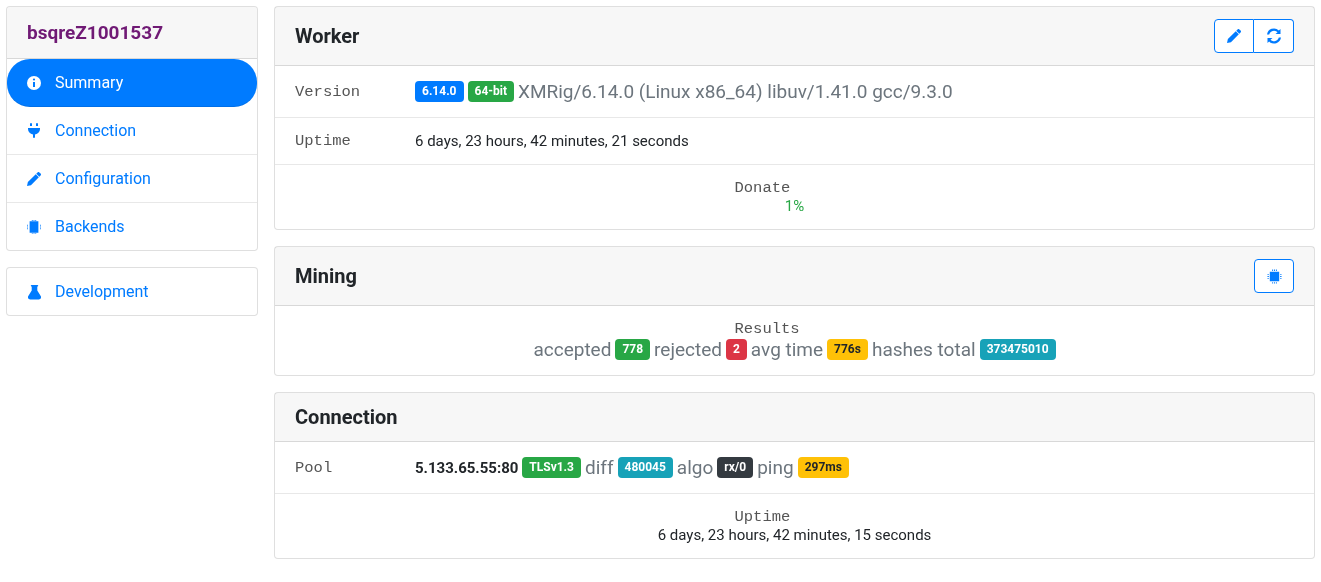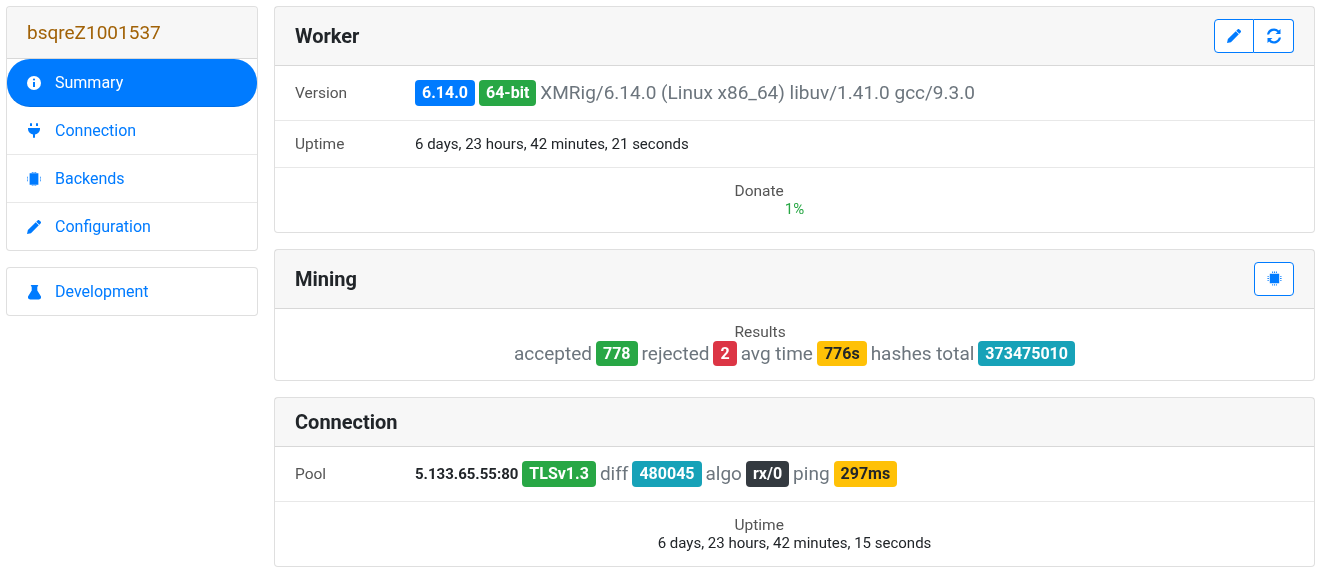--- a/index.html
+++ b/index.html
@@ -33,22 +33,22 @@
     font-weight: 700;
     color: #212529;
   }
 
   .sidebar-card { margin-bottom: 16px; }
   .sidebar-title {
     padding: 14px 20px;
     background: rgba(0,0,0,.03);
     border-bottom: 1px solid rgba(0,0,0,.125);
     font-size: 19px;
-    font-weight: 400;
-    color: #a16207;
+    font-weight: 700;
+    color: #701a75;
     border-top-left-radius: 4px;
     border-top-right-radius: 4px;
   }
   .nav-list { list-style: none; }
   .nav-item {
     display: flex;
     align-items: center;
     gap: 12px;
     padding: 14px 18px;
     color: #007bff;
@@ -88,35 +88,36 @@
     padding: 14px 20px;
     border-bottom: 1px solid rgba(0,0,0,.09);
     align-items: center;
   }
   .row:last-child { border-bottom: none; flex-direction: column; }
   .row-label {
     width: 120px;
     color: #555;
     font-size: 15.5px;
     flex-shrink: 0;
+    font-family: Liberation Mono, monospace;
   }
   .row-value {
     flex: 1;
     font-size: 15px;
     display: flex;
     align-items: center;
     flex-wrap: wrap;
     gap: 4px;
   }
 
   .badge {
     display: inline-block;
     padding: 2px 7px;
     border-radius: 4px;
-    font-size: 16px;
+    font-size: 12px;
     font-weight: 700;
     color: #fff;
     line-height: 1.35;
   }
   .badge-primary { background: #007bff; }
   .badge-success { background: #28a745; }
   .badge-danger  { background: #dc3545; }
   .badge-warning { background: #ffc107; color: #212529; }
   .badge-info    { background: #17a2b8; }
   .badge-secondary { background: #6c757d; }
@@ -151,33 +152,33 @@
         <li class="nav-item">
           <span class="icon">
             <svg width="14" height="16" viewBox="0 0 384 512" fill="currentColor">
                 <path d="M320 32a32 32 0 10-64 0v64h64zM128 32a32 32 0 10-64 0v64h64zM0 160v32c0 88 64 160 160 176v80a32 32 0 1064 0v-80c96-16 160-88 160-176v-32z"></path>
               </svg>
           </span>
           <span>Connection</span>
         </li>
         <li class="nav-item">
           <span class="icon">
+            <svg width="14" height="14" viewBox="0 0 512 512" fill="currentColor">
+                <path d="M497 59L453 15a48 48 0 00-68 0l-46 46 112 112 46-46a48 48 0 000-68zM320 80L32 368 0 512l144-32 288-288z"></path>
+              </svg>
+          </span>
+          <span>Configuration</span>
+        </li>
+        <li class="nav-item">
+          <span class="icon">
             <svg width="14" height="16" viewBox="0 0 512 512" fill="currentColor">
                 <path d="M416 48v416H96V48zM176 0v32h32V0zm64 0v32h32V0zm64 0v32h32V0zM176 480v32h32v-32zm64 0v32h32v-32zm64 0v32h32v-32zM0 176h32v32H0zm0 64h32v32H0zm0 64h32v32H0zM480 176h32v32h-32zm0 64h32v32h-32zm0 64h32v32h-32z"></path>
               </svg>
           </span>
           <span>Backends</span>
-        </li>
-        <li class="nav-item">
-          <span class="icon">
-            <svg width="14" height="14" viewBox="0 0 512 512" fill="currentColor">
-                <path d="M497 59L453 15a48 48 0 00-68 0l-46 46 112 112 46-46a48 48 0 000-68zM320 80L32 368 0 512l144-32 288-288z"></path>
-              </svg>
-          </span>
-          <span>Configuration</span>
         </li>
       </ul>
     </div>
 
     <div class="card sidebar-card">
       <ul class="nav-list">
         <li class="nav-item">
           <span class="icon">
             <svg width="13" height="16" viewBox="0 0 448 512" fill="currentColor">
                 <path d="M437 395L320 202V64h8a24 24 0 000-48H120a24 24 0 000 48h8v138L11 395c-37 61 7 117 69 117h288c62 0 106-56 69-117z"></path>

